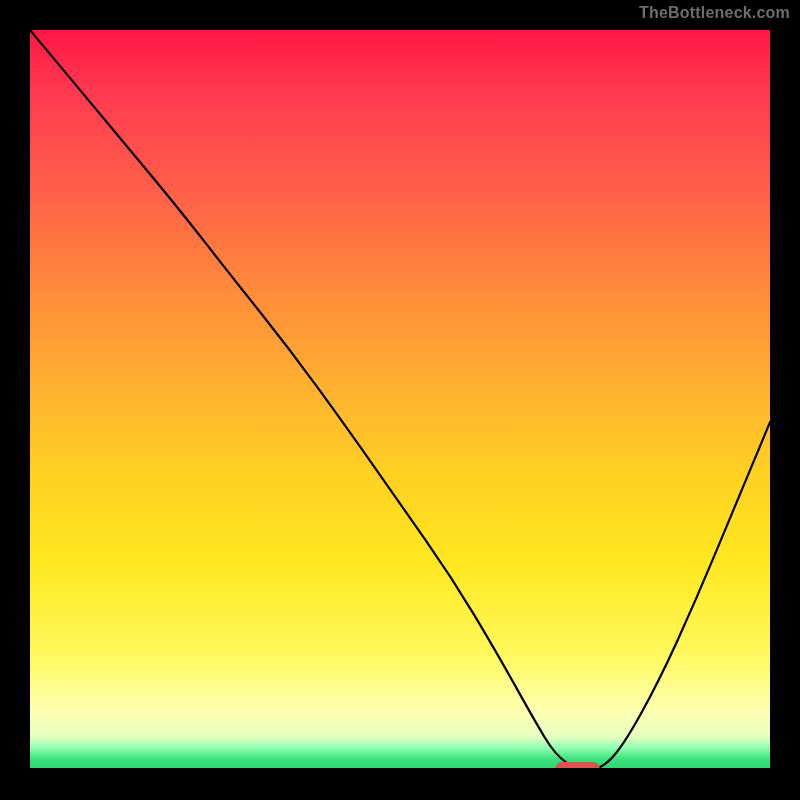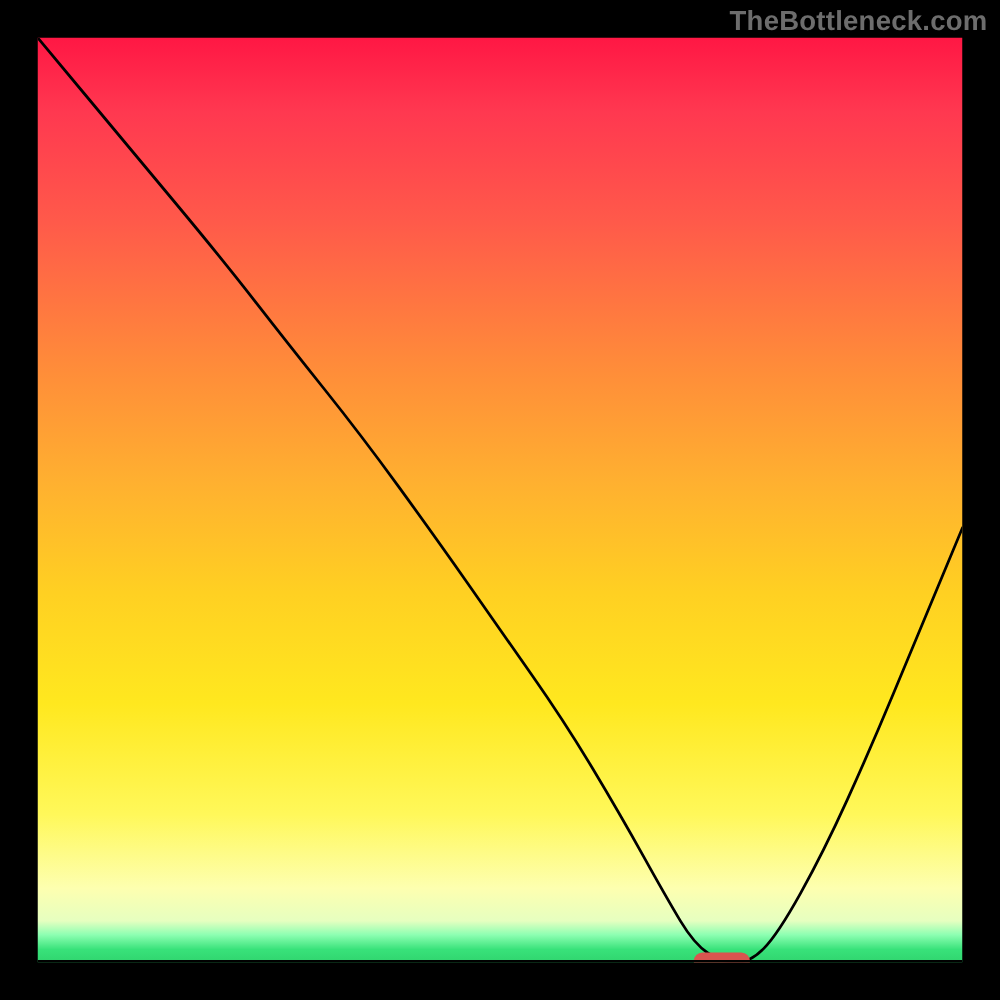--- a/index.html
+++ b/index.html
@@ -70,21 +70,21 @@
     position: absolute;
     height: 14px;
     border-radius: 7px;
     background: #d9554f;
   }
   .attribution {
     position: absolute;
     top: 4px;
     right: 10px;
     font-family: Arial, Helvetica, sans-serif;
-    font-size: 22px;
+    font-size: 16px;
     font-weight: 600;
     color: #6d6d6d;
     letter-spacing: 0.2px;
   }
 </style>
 </head>
 <body>
 
 <div class="frame">
 

